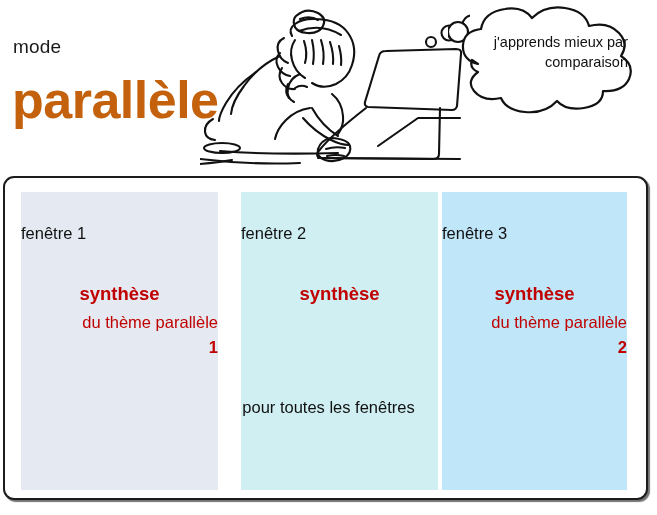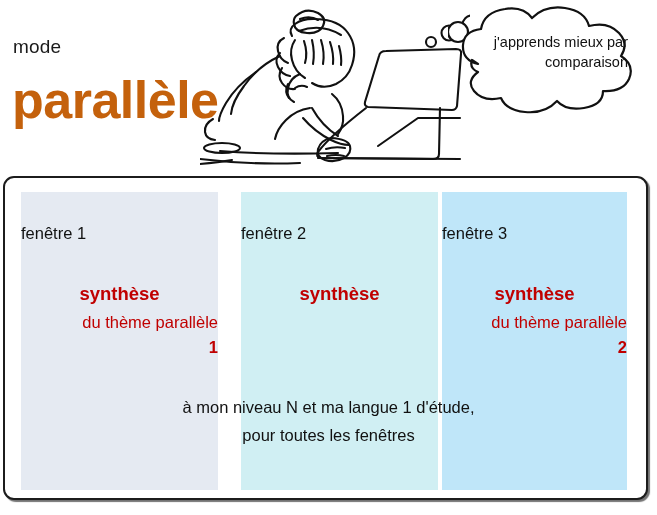--- a/index.html
+++ b/index.html
@@ -250,15 +250,14 @@
 <div class="column" id="column-3">
   <div class="col-window-label">fenêtre 3</div>
   <div class="col-synthese">synthèse</div>
   <div class="col-detail">
     <span>du thème parallèle</span><br>
     <span class="num">2</span>
   </div>
 </div>
 
 <div id="caption">
-  <span class="line">à mon niveau N  et ma langue 1 d'étude,</span>
   <span class="line">pour toutes les fenêtres</span>
 </div>
 
 </body></html>

